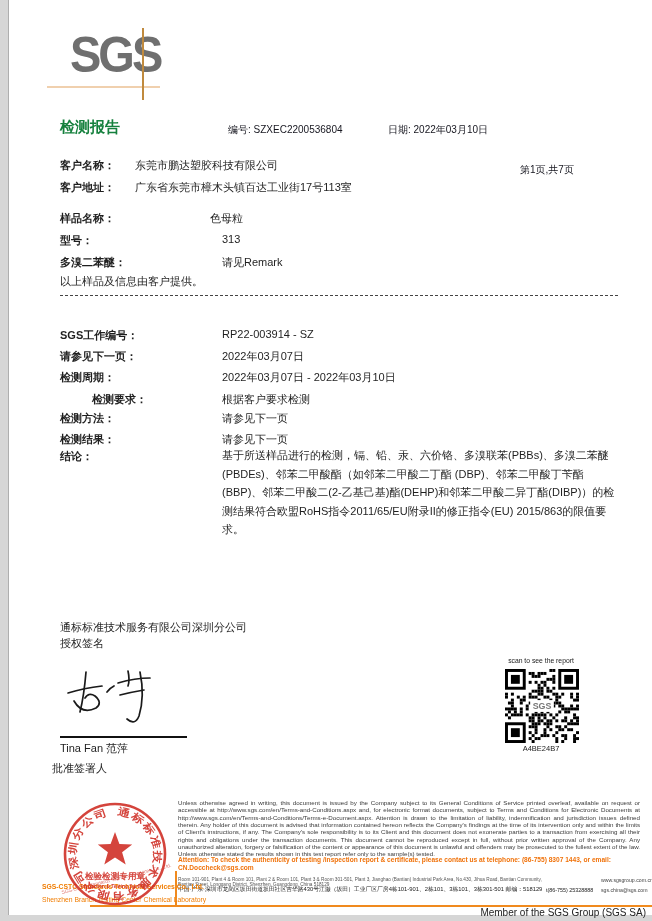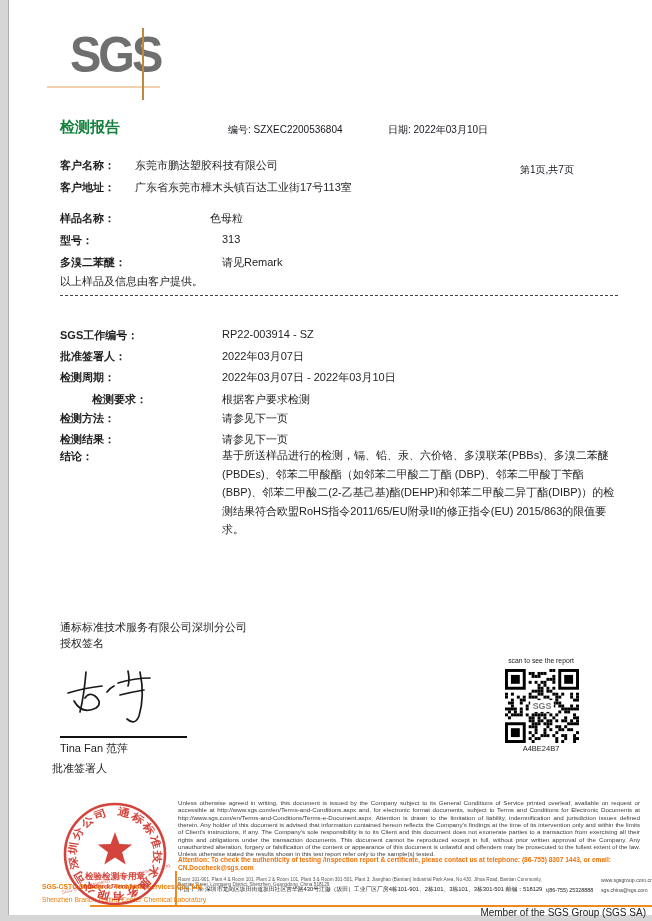--- a/index.html
+++ b/index.html
@@ -69,21 +69,21 @@
 <div class="abs lbl" style="left:60px;top:233px;">型号：</div>
 <div class="abs val" style="left:222px;top:233px;">313</div>
 <div class="abs lbl" style="left:60px;top:255px;">多溴二苯醚：</div>
 <div class="abs val" style="left:222px;top:255px;">请见Remark</div>
 <div class="abs val" style="left:60px;top:274px;">以上样品及信息由客户提供。</div>
 
 <div class="abs dashed"></div>
 
 <div class="abs lbl" style="left:60px;top:328px;">SGS工作编号：</div>
 <div class="abs val" style="left:222px;top:328px;">RP22-003914 - SZ</div>
-<div class="abs lbl" style="left:60px;top:349px;">批准签署人：</div>
+<div class="abs lbl" style="left:60px;top:349px;">请参见下一页：</div>
 <div class="abs val" style="left:222px;top:349px;">2022年03月07日</div>
 <div class="abs lbl" style="left:60px;top:370px;">检测周期：</div>
 <div class="abs val" style="left:222px;top:370px;">2022年03月07日 - 2022年03月10日</div>
 <div class="abs lbl" style="left:60px;top:392px;margin-left:32px;">检测要求：</div>
 <div class="abs val" style="left:222px;top:392px;">根据客户要求检测</div>
 <div class="abs lbl" style="left:60px;top:411px;">检测方法：</div>
 <div class="abs val" style="left:222px;top:411px;">请参见下一页</div>
 <div class="abs lbl" style="left:60px;top:432px;">检测结果：</div>
 <div class="abs val" style="left:222px;top:432px;">请参见下一页</div>
 

